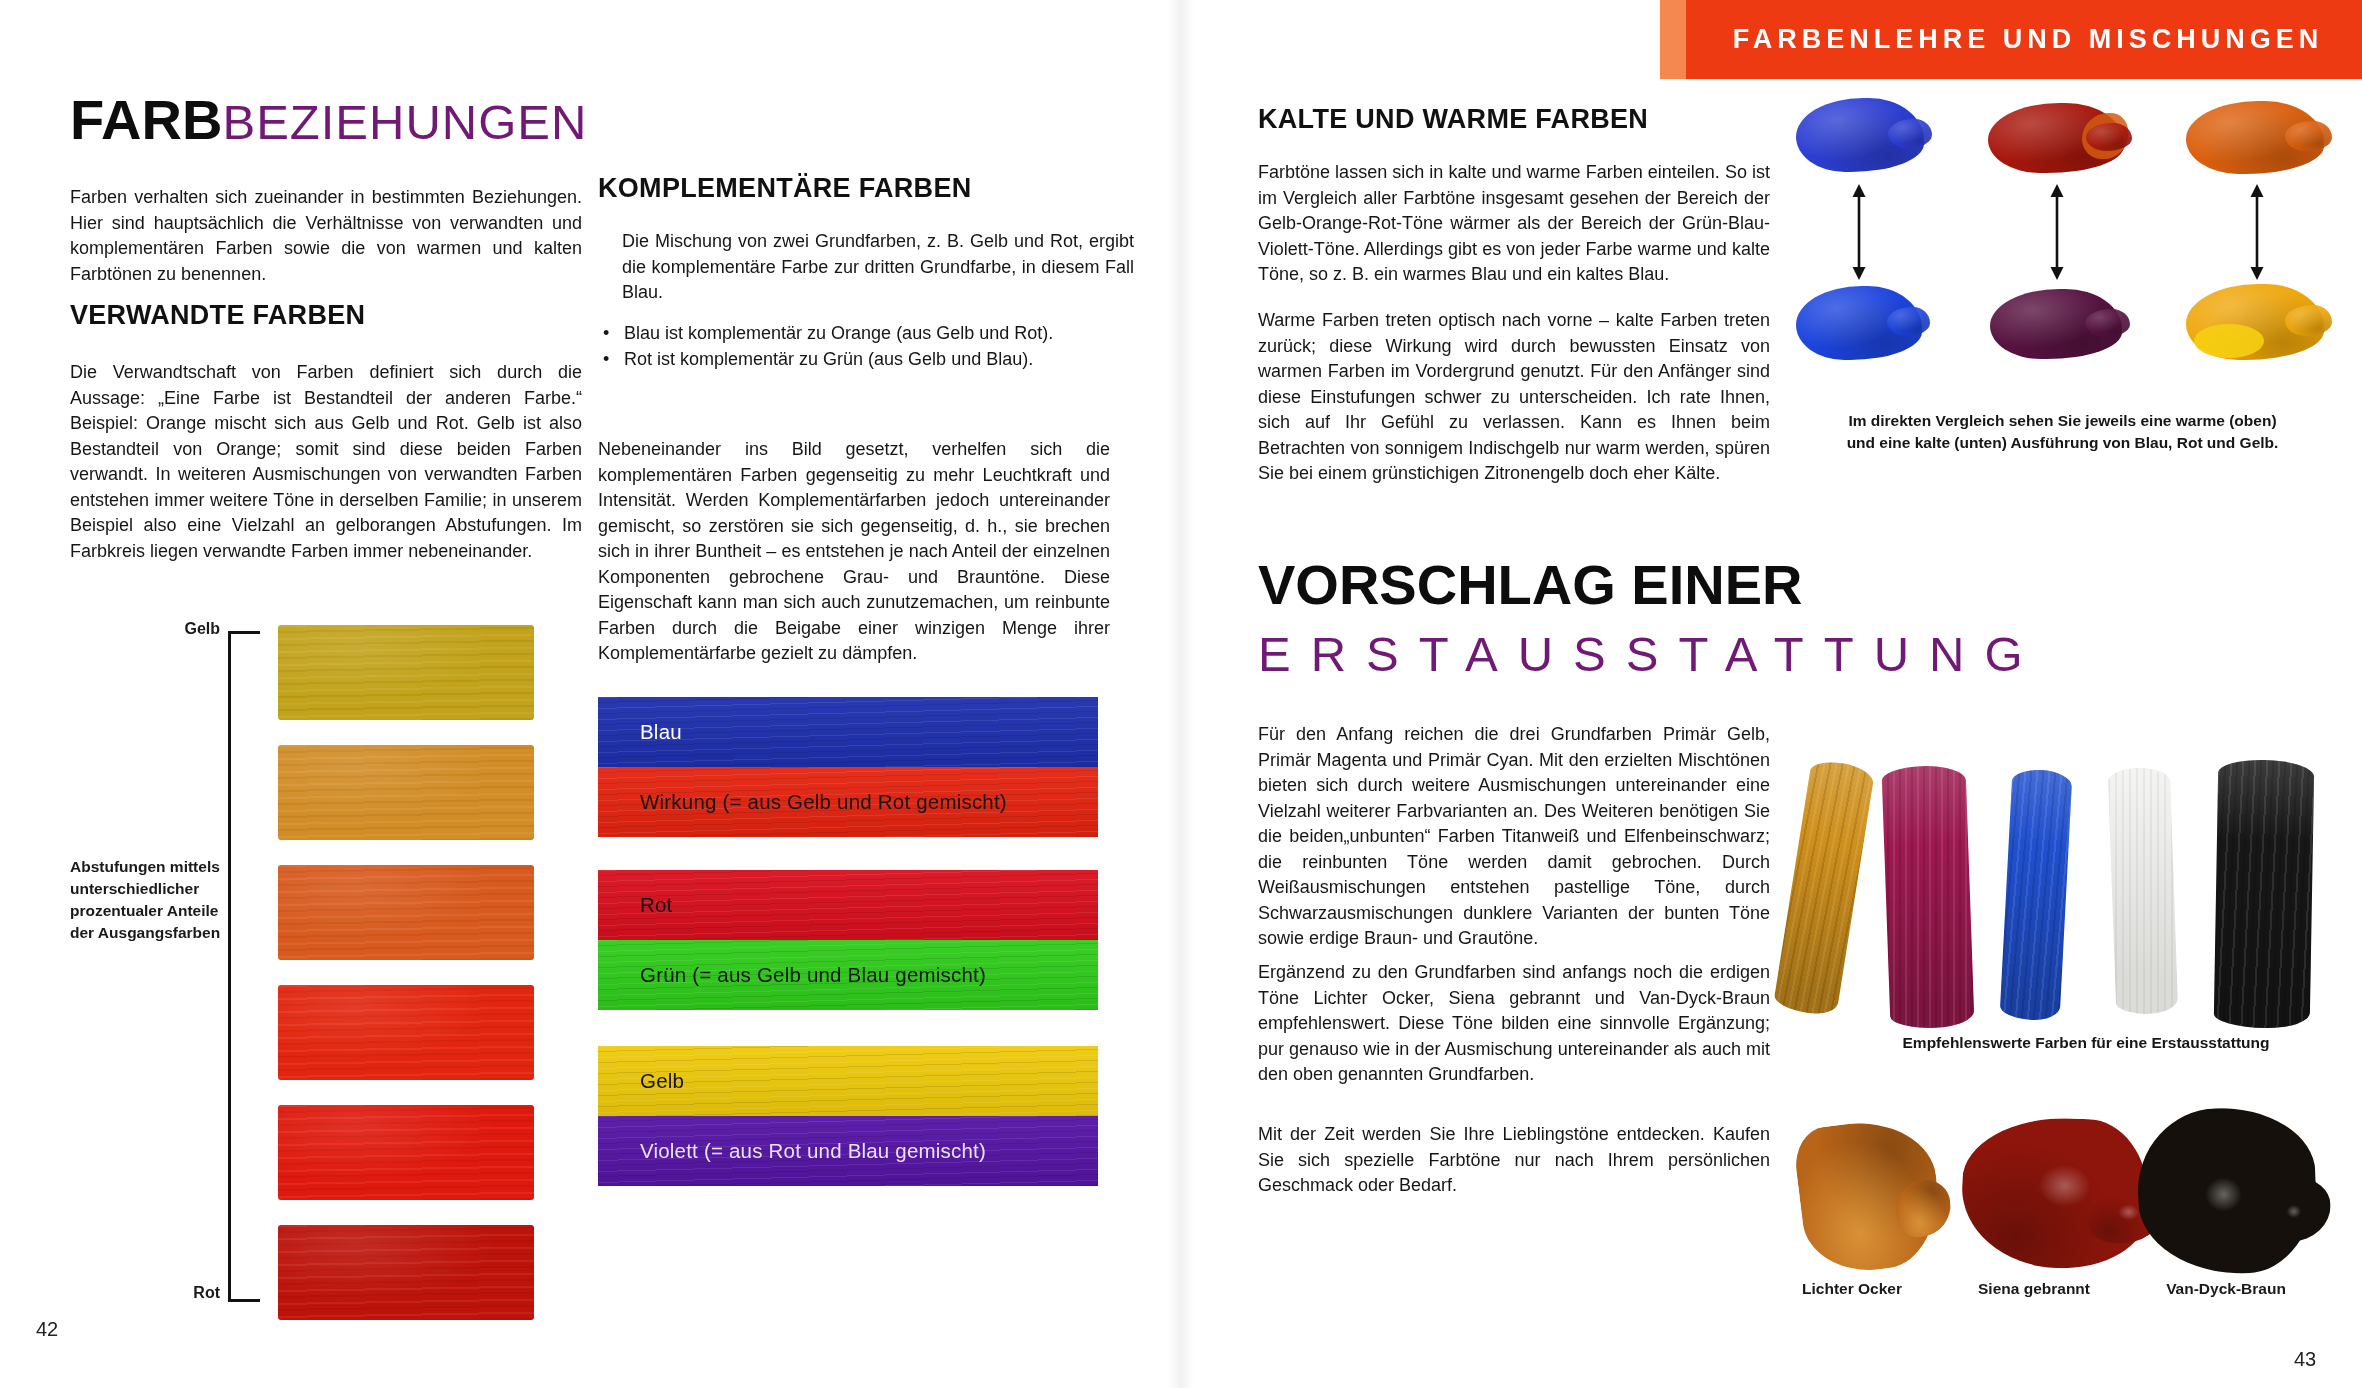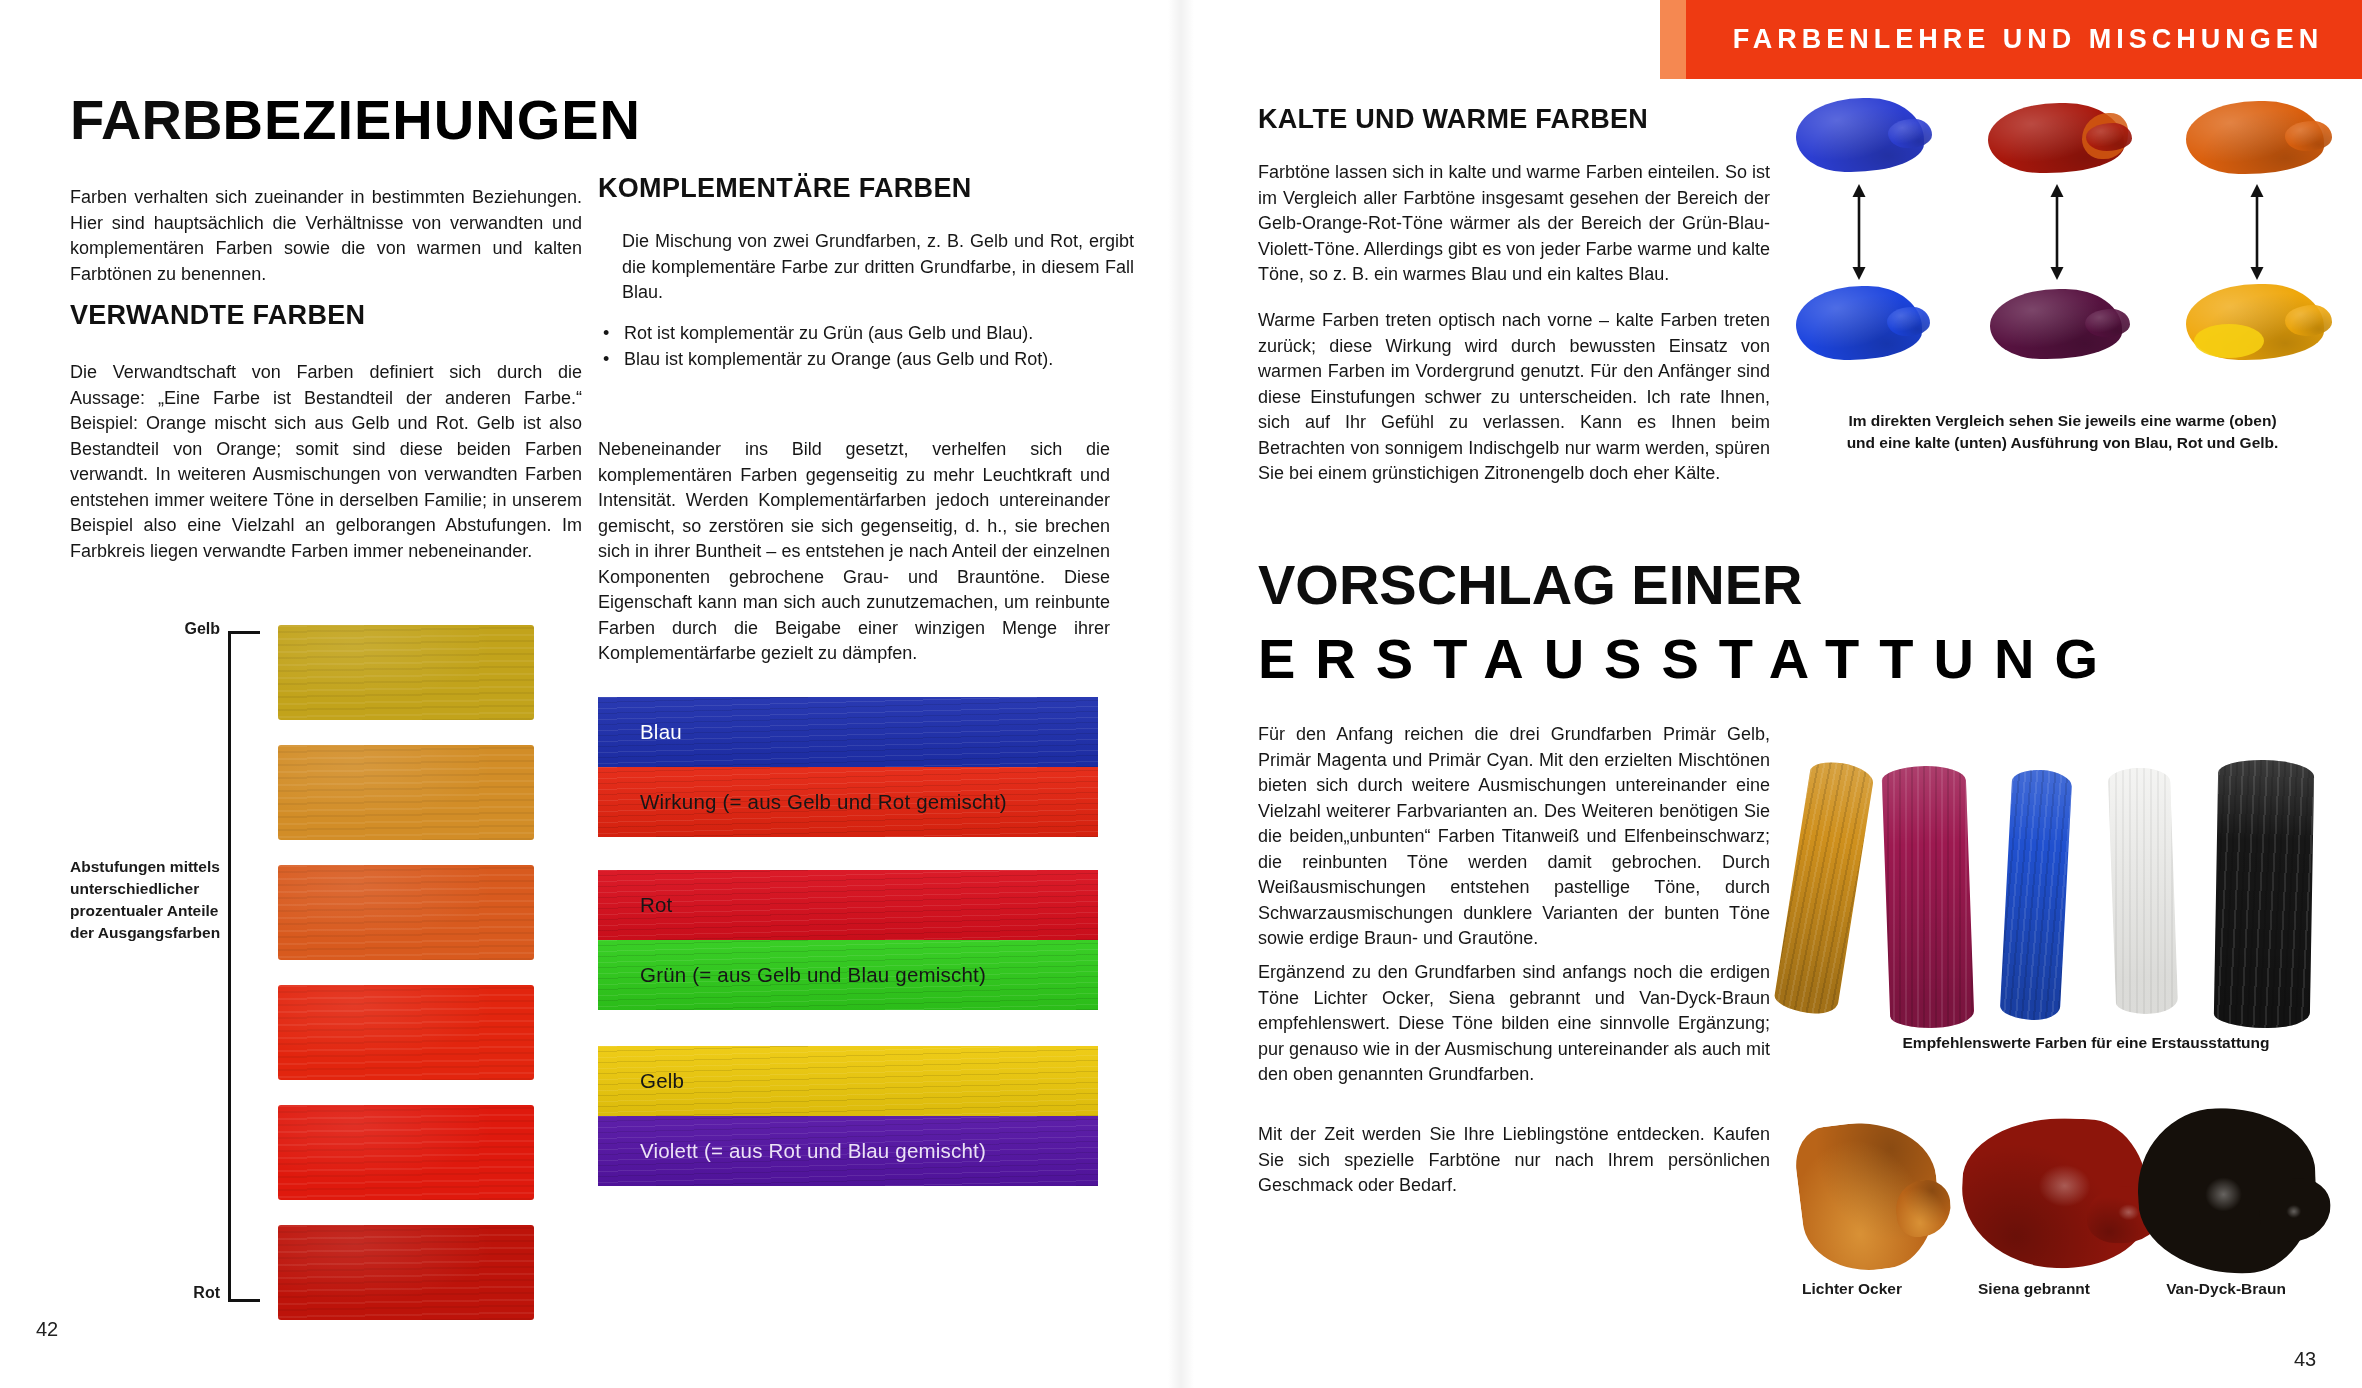--- a/index.html
+++ b/index.html
@@ -9,21 +9,21 @@
     font-family:"Liberation Sans", sans-serif; color:#1a1a1a; overflow:hidden;
   }
   .abs { position:absolute; }
   .spine { position:absolute; left:1168px; top:0; width:26px; height:100%;
     background:linear-gradient(to right, rgba(0,0,0,0) 0%, rgba(0,0,0,.055) 50%, rgba(0,0,0,0) 100%); }
 
   
   .body { position:absolute; font-size:18px; line-height:25.5px; text-align:justify; color:#161616; }
   .h2   { position:absolute; font-size:27px; font-weight:700; letter-spacing:.3px; color:#111; }
   .display-bold  { font-weight:800; font-size:56px; letter-spacing:0; color:#0d0d0d; }
-  .display-light { font-weight:700; font-size:56px; color:#000000; }
+  .display-light { font-weight:400; font-size:49px; color:#701a75; }
   .caption { position:absolute; font-size:15.5px; font-weight:700; line-height:22px; color:#161616; }
   .pagenum { position:absolute; font-size:20px; color:#222; }
 
   
   .fig-label { position:absolute; font-size:16px; font-weight:700; width:100px; text-align:right; }
   .bracket { position:absolute; left:228px; top:631px; width:32px; height:671px;
     border-left:3px solid #121212; border-top:3px solid #121212; border-bottom:3px solid #121212; }
   .side-label { position:absolute; left:70px; top:856px; width:230px;
     font-size:15.5px; font-weight:700; line-height:22px; white-space:pre-line; }
   .swatch { position:absolute; left:278px; width:256px; height:95px; border-radius:3px; overflow:hidden; }
@@ -109,22 +109,22 @@
     <div class="swatch" style="top: 745px; background-color: rgb(210, 141, 39);" data-name="paint-swatch-gelborange"></div>
     <div class="swatch" style="top: 865px; background-color: rgb(216, 90, 30);" data-name="paint-swatch-orange"></div>
     <div class="swatch" style="top: 985px; background-color: rgb(226, 37, 14);" data-name="paint-swatch-rotorange"></div>
     <div class="swatch" style="top: 1105px; background-color: rgb(223, 25, 13);" data-name="paint-swatch-rot"></div>
     <div class="swatch" style="top: 1225px; background-color: rgb(189, 19, 10);" data-name="paint-swatch-dunkelrot"></div>
 
     <h2 class="h2" style="left:598px; top:173px;" data-name="heading-komplementaere-farben">KOMPLEMENTÄRE FARBEN</h2>
     <p class="body" style="left:598px; top:229px; width:512px;margin-left:24px;" data-name="komplementaer-paragraph-1">Die Mischung von zwei Grundfarben, z. B. Gelb und Rot, ergibt die komplementäre Farbe zur dritten Grundfarbe, in diesem Fall Blau.</p>
 
     <ul class="abs" style="left:598px; top:320px; width:512px; list-style:none;" data-name="komplementaer-bullet-list">
+      <li class="body" style="position:relative; left:0; padding-left:26px; text-align:left; line-height:26px;" data-name="bullet-item-blau">Blau ist komplementär zu Orange (aus Gelb und Rot).</li>
       <li class="body" style="position:relative; left:0; padding-left:26px; text-align:left; line-height:26px;" data-name="bullet-item-rot">Rot ist komplementär zu Grün (aus Gelb und Blau).</li>
-      <li class="body" style="position:relative; left:0; padding-left:26px; text-align:left; line-height:26px;" data-name="bullet-item-blau">Blau ist komplementär zu Orange (aus Gelb und Rot).</li>
     </ul>
     <style>
       ul[data-name="komplementaer-bullet-list"] li::before { content:'•'; position:absolute; left:5px; }
     </style>
 
     <p class="body" style="left:598px; top:437px; width:512px;" data-name="komplementaer-paragraph-2">Nebeneinander ins Bild gesetzt, verhelfen sich die komplementären Farben gegenseitig zu mehr Leuchtkraft und Intensität. Werden Komplementärfarben jedoch untereinander gemischt, so zerstören sie sich gegenseitig, d. h., sie brechen sich in ihrer Buntheit – es entstehen je nach Anteil der einzelnen Komponenten gebrochene Grau- und Brauntöne. Diese Eigenschaft kann man sich auch zunutzemachen, um reinbunte Farben durch die Beigabe einer winzigen Menge ihrer Komplementärfarbe gezielt zu dämpfen.</p>
 
     <div class="paintbar" style="top: 697px; background-color: rgb(30, 47, 174);" data-name="paint-bar-blau">
       <span class="lbl" data-name="paint-bar-label" style="color: rgb(255, 255, 255);">Blau</span>
     </div>

